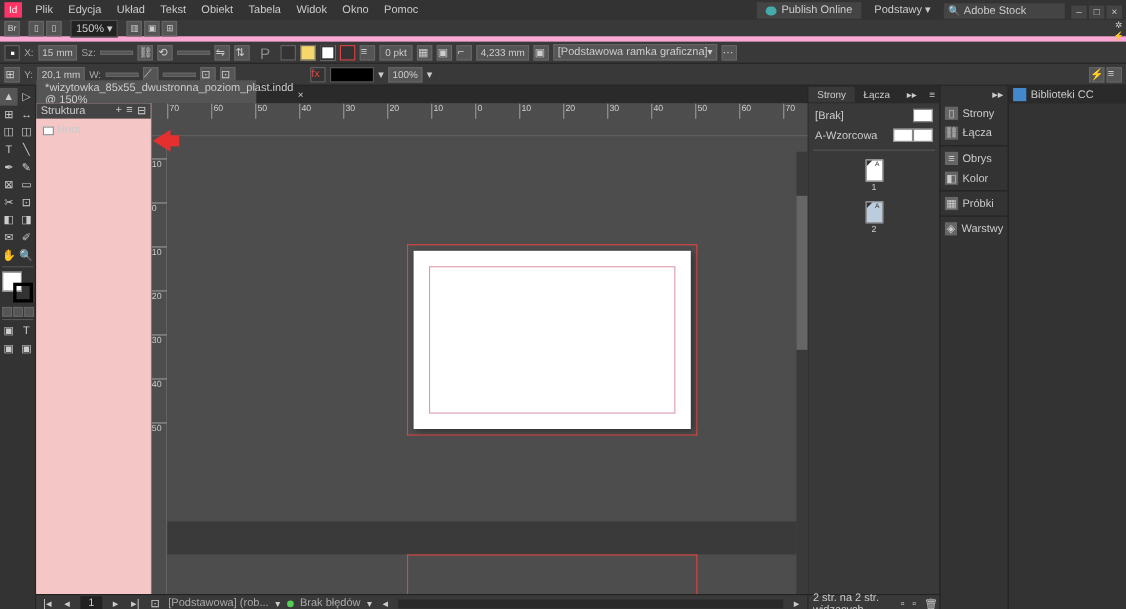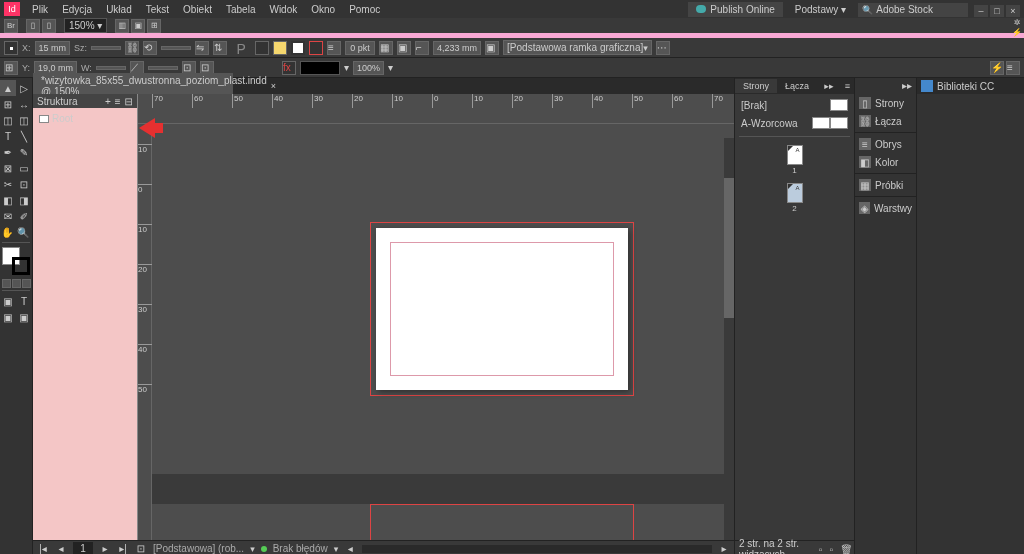--- a/index.html
+++ b/index.html
@@ -162,21 +162,21 @@
   <div class="opt-icon">▣</div>
   <div class="opt-icon">⌐</div>
     <div class="opt-field">4,233 mm</div>
   <div class="opt-icon">▣</div>
   <div class="preset-select"><span>[Podstawowa ramka graficzna]</span>▾</div>
   <div class="opt-icon">⋯</div>
 </div>
 
 <div class="optionsbar2">
   <div class="opt-icon">⊞</div>
-  <span class="opt-label">Y:</span><div class="opt-field">19,0 mm</div>
+  <span class="opt-label">Y:</span><div class="opt-field">20,1 mm</div>
   <span class="opt-label">W:</span><div class="opt-field"></div>
   <div class="opt-icon">⟋</div><div class="opt-field"></div>
   <div class="opt-icon">⊡</div>
   <div class="opt-icon">⊡</div>
   <div style="flex:0 0 60px"></div>
   <div class="opt-icon" style="background:#333;color:#d44">fx</div>
   <div class="stroke-select" style="background:linear-gradient(#000,#000)"></div>▾
   <div class="opt-field">100%</div>▾
   <div style="margin-left:auto;display:flex;gap:2px">
     <div class="opt-icon">⚡</div>

